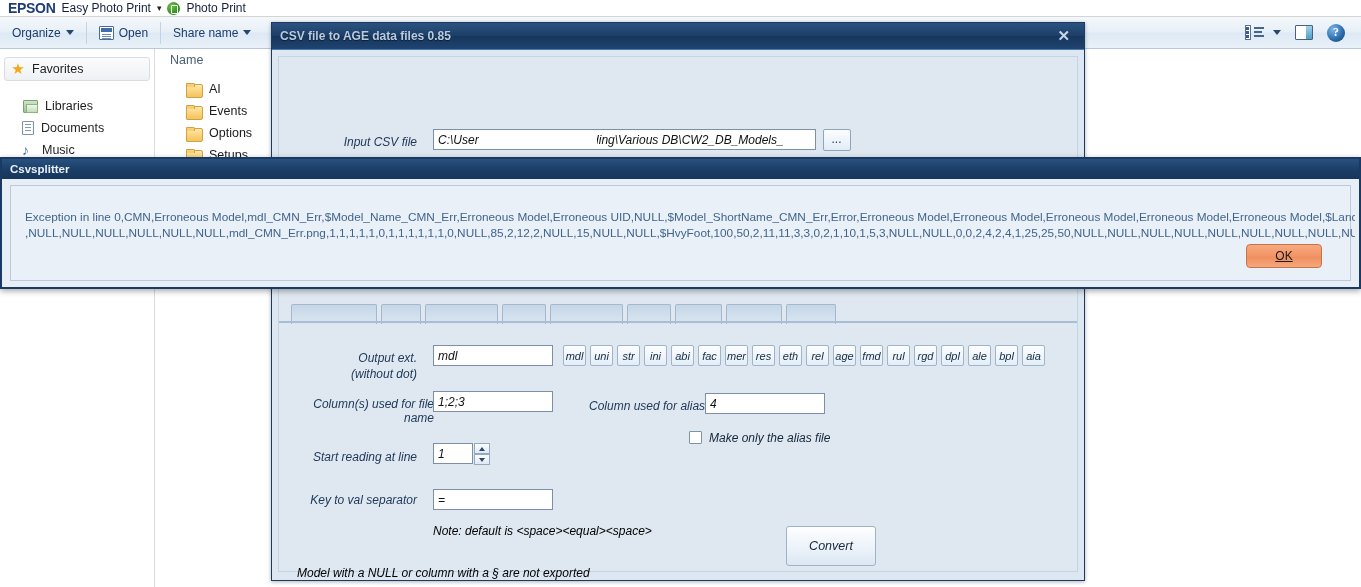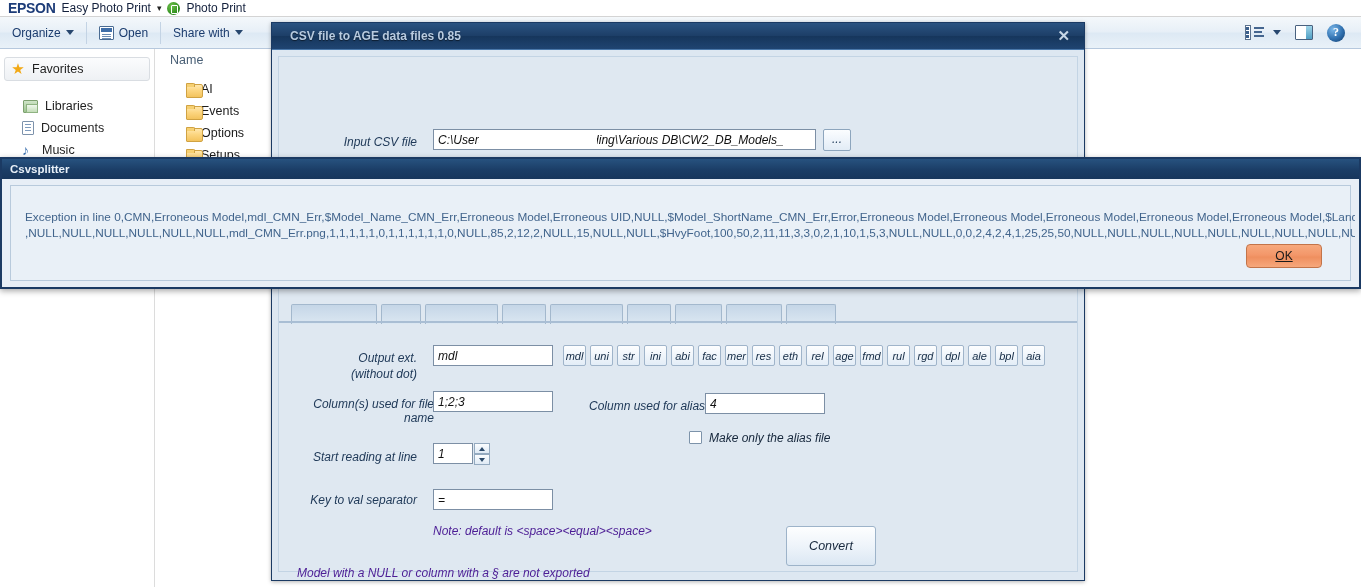--- a/index.html
+++ b/index.html
@@ -154,21 +154,21 @@
   }
   .redact-bar {
     position: absolute; background: #fff;
   }
 
   .file-pane { position: absolute; left: 156px; top: 0; width: 1205px; height: 538px; }
   .col-head {
     position: absolute; left: 14px; top: 4px; font-size: 12.5px; color: #4a6076;
   }
   .file-row {
-    display: flex; align-items: center; height: 22px;
+    display: flex; align-items: center; gap: 8px; height: 22px;
     font-size: 12.5px; color: #1b1b1b; padding-left: 22px;
   }
   .ico-folder {
     width: 15px; height: 13px; position: relative; flex: none;
   }
   .ico-folder::before {
     content: ""; position: absolute; left: 0; top: 1px; width: 15px; height: 12px;
     background: linear-gradient(to bottom,#ffe7ad 0%,#fcd681 45%,#f3c35d 100%);
     border: 1px solid #d0a242; border-radius: 1px 2px 2px 1px;
   }
@@ -186,21 +186,20 @@
     box-shadow: 0 1px 4px rgba(0,0,0,.30);
   }
   .csv-title {
     height: 26px; width: 100%;
     background: linear-gradient(to bottom,#2b5381 0%,#1d3f68 48%,#16365c 52%,#1f4471 100%);
     display: flex; align-items: center; padding: 0 8px;
   }
   .csv-title-txt {
     font-size: 12px; font-weight: bold; color: #b8cbe0; flex: 1;
     text-shadow: 0 1px 1px rgba(0,0,0,.5);
-    margin-left: 10px;
   }
   .csv-close {
     color: #c6d6e6; font-size: 15px; font-weight: bold; cursor: default;
     padding: 0 6px; line-height: 16px;
   }
   .csv-body {
     position: relative; width: 100%; height: 531px;
     background: #dde7f1;
     border-top: 1px solid #4a78aa;
     font-style: italic;
@@ -258,21 +257,21 @@
     width: 13px; height: 13px; background: #fff; border: 1px solid #7d93aa;
     border-radius: 1px; display: inline-block;
   }
   .convert-btn {
     position: absolute; width: 90px; height: 40px;
     background: linear-gradient(to bottom,#fdfeff 0%,#eef4fa 50%,#dbe7f3 100%);
     border: 1px solid #9db3c9; border-radius: 3px;
     font-size: 12.5px; color: #16273c;
     display: flex; align-items: center; justify-content: center;
   }
-  .note-txt { position: absolute; font-size: 12px; color: #4c1d95; }
+  .note-txt { position: absolute; font-size: 12px; color: #000000; }
 
   
   .err-win {
     position: absolute; left: 0px; top: 157px; width: 1361px; height: 132px;
     background: #e7eef6; border: 2px solid #1b3a63;
     box-shadow: 0 2px 6px rgba(0,0,0,.35);
   }
   .err-title {
     height: 20px;
     background: linear-gradient(to bottom,#2a5casdf 0%,#1c3f69 100%);
@@ -317,21 +316,21 @@
       <span>Organize</span>
       <span class="caret-dn"></span>
     </div>
     <div class="tb-sep"></div>
     <div class="tb-item">
       <span class="ico-open"></span>
       <span>Open</span>
     </div>
     <div class="tb-sep"></div>
     <div class="tb-item">
-      <span>Share with</span>
+      <span>Share name</span>
       <span class="caret-dn"></span>
     </div>
     <div class="tb-right">
       <div style="display:flex;align-items:center;gap:8px;">
         <span class="ico-views">
           <span class="col1"></span>
           <span class="dot" style="top:2px"></span>
           <span class="dot" style="top:6px"></span>
           <span class="dot" style="top:10px"></span>
           <span class="ln" style="top:2px;width:10px"></span>

